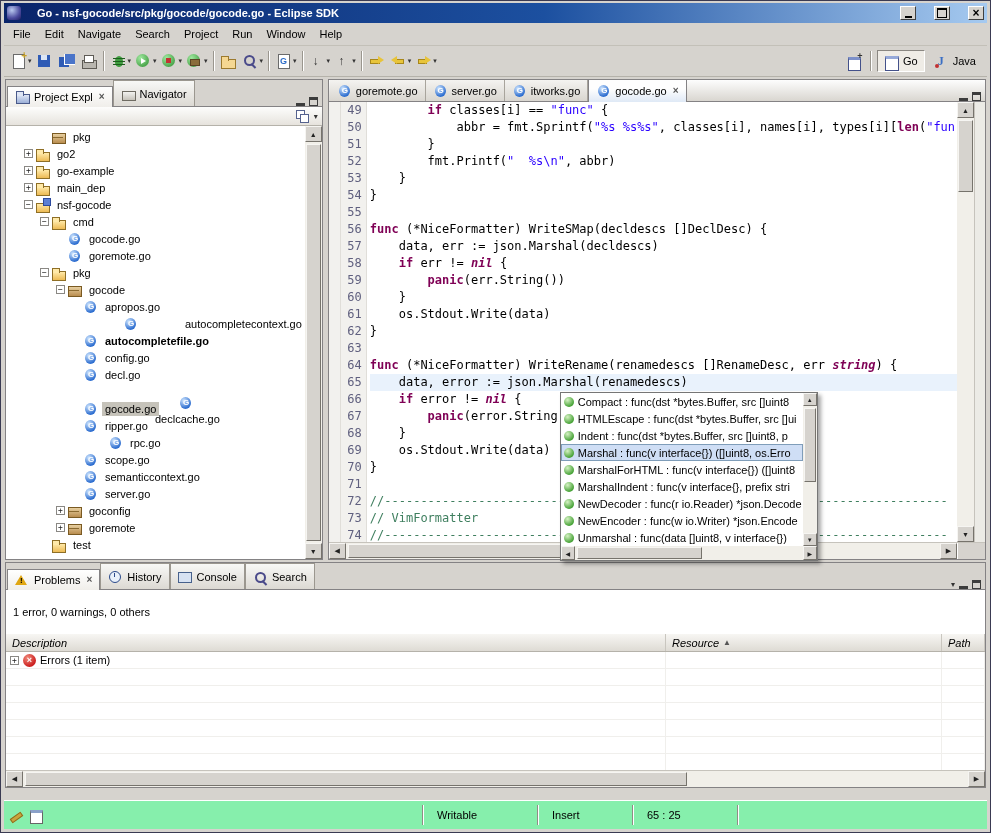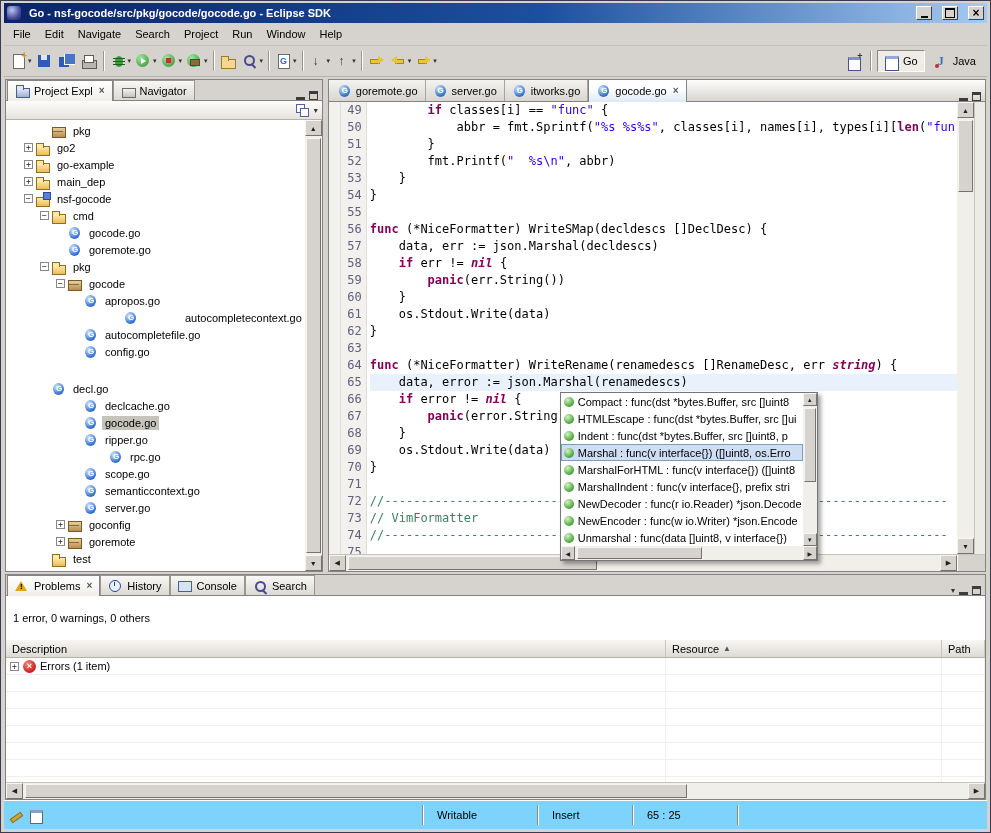--- a/index.html
+++ b/index.html
@@ -1,21 +1,21 @@
 <!DOCTYPE html>
 <html><head>
 <meta charset="utf-8">
 <style>
   *{box-sizing:border-box;margin:0;padding:0;}
   html,body{width:991px;height:833px;}
   body{font:11px "Liberation Sans",sans-serif;color:#000;background:#d6d3ce;}
   .window{width:991px;height:833px;background:#d6d3ce;border:1px solid #3a3a52;padding:2px 3px 3px;display:flex;flex-direction:column;}
 
   
-  .titlebar{flex:0 0 20px;background:linear-gradient(90deg,#0a246a 0%,#1c50a0 55%,#a6caf0 100%);display:flex;align-items:center;padding:0 3px;gap:8px;color:#fff;}
+  .titlebar{flex:0 0 20px;background:linear-gradient(90deg,#0a246a 0%,#1c50a0 55%,#a6caf0 100%);display:flex;align-items:center;padding:0 3px;gap:16px;color:#fff;}
   .eclipse-icon{width:14px;height:14px;flex:0 0 14px;border-radius:3px;background:radial-gradient(circle at 35% 30%,#b9c9ef,#4b4b9e 60%,#1d1d5e);}
   .titlebar .title{font-weight:bold;flex:1;white-space:nowrap;overflow:hidden;}
   .win-btn{width:16px;height:14px;flex:0 0 16px;background:#d6d3ce;border:1px solid;border-color:#fff #404040 #404040 #fff;display:flex;align-items:center;justify-content:center;color:#000;margin-left:2px;}
   .win-btn.min::before{content:"";width:7px;height:2px;background:#000;margin-top:7px;}
   .win-btn.max::before{content:"";width:8px;height:7px;border:1px solid #000;border-top:2px solid #000;}
   .win-btn.close::before{content:"×";font:bold 12px/10px "Liberation Sans",sans-serif;}
 
   
   .menubar{flex:0 0 23px;display:flex;align-items:center;padding:1px 2px;border-bottom:1px solid #c3c0b8;}
   .menu-item{padding:3px 7px;}
@@ -61,21 +61,21 @@
   .i-persp-open::after{content:"+";position:absolute;right:-1px;top:-3px;color:#333;font-weight:bold;font-size:9px;}
   .i-persp-go::before{content:"";position:absolute;left:1px;top:2px;width:12px;height:11px;background:#fff;border:1px solid #44518a;border-top:3px solid #96a9d9;}
   .i-persp-java::before{content:"J";position:absolute;left:4px;top:0;font:bold 12px "Liberation Serif",serif;color:#3b6fc4;}
   .i-persp-java::after{content:"";position:absolute;left:1px;top:10px;width:4px;height:4px;border-radius:50%;background:#c23232;}
 
   
   .main{flex:1 1 auto;display:flex;gap:5px;padding:2px 1px;min-height:0;}
 
   
   .vtabrow{flex:0 0 21px;display:flex;align-items:flex-end;background:#d6d3ce;border-bottom:1px solid #848284;padding-left:1px;}
-  .vtab,.etab{display:flex;align-items:center;gap:4px;height:20px;padding:0 7px;border:1px solid #9b978f;border-bottom:none;background:linear-gradient(#f8f8f6,#dcd9d3);white-space:nowrap;}
+  .vtab,.etab{display:flex;align-items:center;gap:4px;height:26px;padding:0 7px;border:1px solid #9b978f;border-bottom:none;background:linear-gradient(#f8f8f6,#dcd9d3);white-space:nowrap;}
   .vtab.active{background:linear-gradient(#ffffff,#f0eeea);height:21px;margin-bottom:-1px;border-color:#848284;}
   .tclose{font:bold 10px/10px "Liberation Sans",sans-serif;color:#555;margin-left:2px;}
   .viewctrl{margin-left:auto;display:flex;align-items:center;gap:4px;padding:0 4px;}
   .vc{display:inline-block;}
   .vc-min{width:9px;height:9px;border-bottom:3px solid #3c3c3c;}
   .vc-max{width:9px;height:9px;border:1px solid #3c3c3c;border-top:3px solid #3c3c3c;}
   .vmenu{font-size:8px;color:#333;}
 
   
   .explorer{flex:0 0 256px;display:flex;flex-direction:column;border:1px solid #848284;background:#fff;min-height:0;}
@@ -154,32 +154,32 @@
 
   
   .bottom{flex:0 0 226px;display:flex;flex-direction:column;border:1px solid #848284;margin:0 1px;background:#fff;min-height:0;}
   .i-problems{width:12px;height:12px;position:relative;display:inline-block;}
   .i-problems::before{content:"";position:absolute;left:0;top:1px;border-left:6px solid transparent;border-right:6px solid transparent;border-bottom:10px solid #e0a612;}
   .i-problems::after{content:"!";position:absolute;left:5px;top:2px;font:bold 8px "Liberation Sans",sans-serif;color:#000;}
   .i-history::before{content:"";position:absolute;left:1px;top:1px;width:10px;height:10px;border-radius:50%;border:1px solid #2b4a8a;background:#e8f0fa;}
   .i-history::after{content:"";position:absolute;left:6px;top:3px;width:1px;height:4px;background:#2b4a8a;}
   .i-console::before{content:"";position:absolute;left:0;top:2px;width:12px;height:9px;background:#d7e2f2;border:1px solid #47618c;}
   .summaryrow{flex:0 0 17px;display:flex;align-items:center;padding:16px 7px;background:#fff;}
-  .phead{flex:0 0 18px;display:grid;grid-template-columns:660px 276px 1fr;background:linear-gradient(#f7f6f3,#dedbd4);border-bottom:1px solid #b5b2aa;}
+  .phead{flex:0 0 18px;display:grid;grid-template-columns:660px 276px 1fr;background:linear-gradient(#f7f6f3,#dedbd4);border-bottom:1px solid #b5b2aa;font-style:italic;}
   .pcol{display:flex;align-items:center;gap:4px;padding:0 6px;border-right:1px solid #c9c6bf;}
   .sort{font-size:8px;color:#555;}
   .pbody{flex:1;overflow:hidden;background:#fff;}
   .prow{height:17px;display:grid;grid-template-columns:660px 276px 1fr;border-bottom:1px solid #f0efec;}
   .pcell{border-right:1px solid #f0efec;display:flex;align-items:center;gap:4px;padding:0 3px;overflow:hidden;}
   .pcell .ebox{margin-left:1px;}
   .err-icon{width:13px;height:13px;flex:0 0 13px;border-radius:50%;background:radial-gradient(circle at 35% 30%,#f08a7a,#cc1f1f 70%);color:#fff;font:bold 9px/13px "Liberation Sans",sans-serif;text-align:center;}
   .phscroll{border-top:1px solid #c6c3bc;}
 
   
-  .statusbar{flex:0 0 29px;display:flex;align-items:center;gap:4px;padding:2px 4px;border-top:1px solid #fff;background:#7dd3fc;}
+  .statusbar{flex:0 0 29px;display:flex;align-items:center;gap:4px;padding:2px 4px;border-top:1px solid #fff;background:#86efac;margin-top:12px;}
   .status-icon{width:16px;height:16px;position:relative;display:inline-block;}
   .sia::before{content:"";position:absolute;left:2px;top:8px;width:11px;height:3px;background:#caa43c;border:1px solid #8a6d1d;transform:rotate(-35deg);}
   .sib::before{content:"";position:absolute;left:2px;top:3px;width:11px;height:10px;background:#fff;border:1px solid #666;border-top:3px solid #8aa0c8;}
   .status-spacer{flex:1;}
   .status-sep{width:2px;height:20px;border-left:1px solid #8f8c85;border-right:1px solid #fff;}
   .status-field{height:20px;display:flex;align-items:center;padding:0 9px;white-space:nowrap;}
   .w1{width:105px;} .w2{width:85px;} .w3{width:95px;} .w4{width:240px;}
 </style>
 </head>
 <body>
@@ -378,36 +378,36 @@
             <div class="trow" style="padding-left: 64px;">
               <div class="texp"></div>
               <div class="nicon icon-gofile"></div>
               <div class="tlab">apropos.go</div>
             </div>
             <div class="trow" style="padding-left: 64px; gap: 40px;">
               <div class="texp"></div>
               <div class="nicon icon-gofile"></div>
               <div class="tlab">autocompletecontext.go</div>
             </div>
+            <div class="trow" style="padding-left: 64px; font-weight: bold;">
+              <div class="texp"></div>
+              <div class="nicon icon-gofile"></div>
+              <div class="tlab">autocompletefile.go</div>
+            </div>
             <div class="trow" style="padding-left: 64px;">
               <div class="texp"></div>
               <div class="nicon icon-gofile"></div>
-              <div class="tlab">autocompletefile.go</div>
+              <div class="tlab">config.go</div>
             </div>
             <div class="trow" style="padding-left: 64px;">
               <div class="texp"></div>
               <div class="nicon icon-gofile"></div>
-              <div class="tlab">config.go</div>
-            </div>
-            <div class="trow" style="padding-left: 32px; margin-top: 20px;">
-              <div class="texp"></div>
-              <div class="nicon icon-gofile"></div>
               <div class="tlab">decl.go</div>
             </div>
-            <div class="trow" style="padding-left: 64px;">
+            <div class="trow" style="padding-left: 64px; flex-direction: column;">
               <div class="texp"></div>
               <div class="nicon icon-gofile"></div>
               <div class="tlab">declcache.go</div>
             </div>
             <div class="trow" style="padding-left: 64px;">
               <div class="texp"></div>
               <div class="nicon icon-gofile"></div>
               <div class="tlab sel">gocode.go</div>
             </div>
             <div class="trow" style="padding-left: 64px;">

